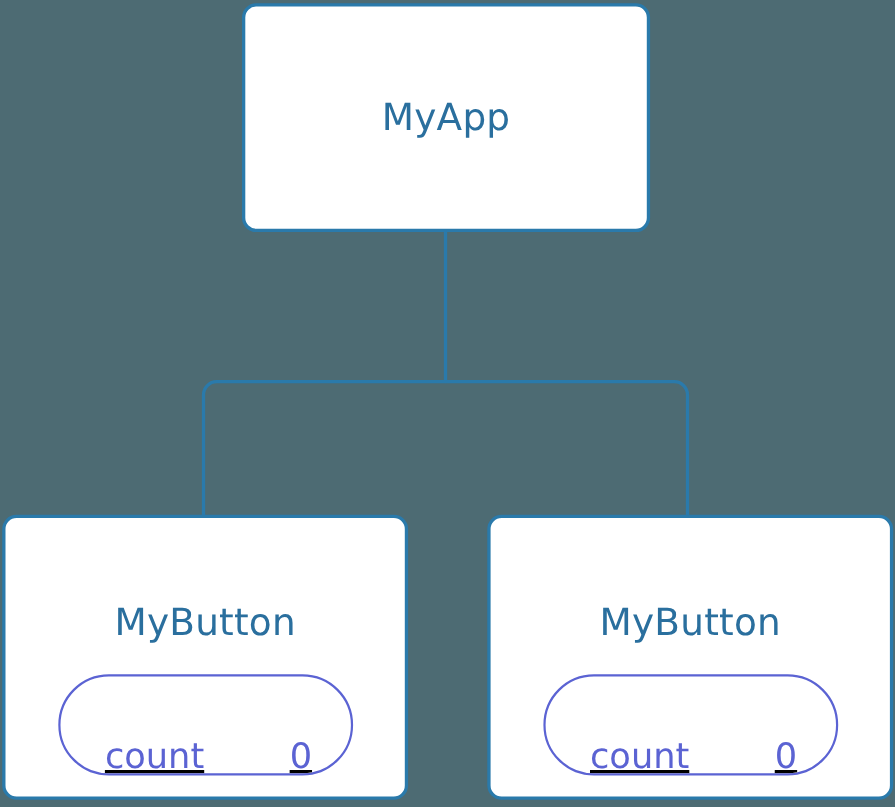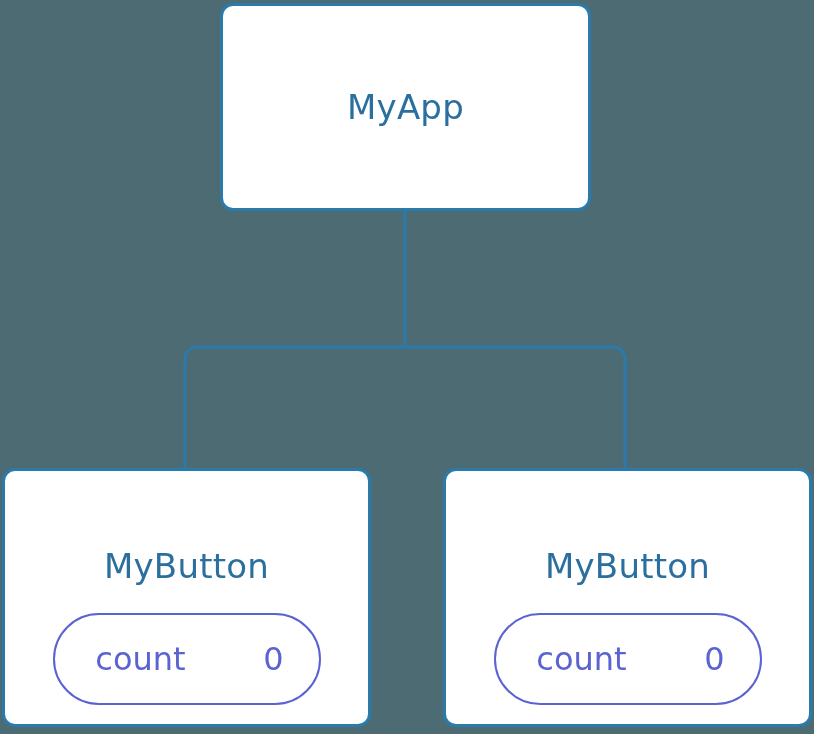--- a/index.html
+++ b/index.html
@@ -67,27 +67,28 @@
   }
   .node-child-left .node-title,
   .node-child-right .node-title {
     margin-top: 78px;
   }
 
   
   .pill {
     margin-top: 30px;
     display: flex;
-    align-items: center;
+    align-items: flex-end;
     height: 92px;
     box-sizing: border-box;
     border: 2px solid #5b63d3;
     border-radius: 46px;
     background: transparent;
     overflow: hidden;
+    text-decoration: underline;
   }
   .pill-key {
     display: flex;
     align-items: center;
     justify-content: center;
     min-width: 172px;
     padding: 0 18px;
     box-sizing: border-box;
     color: #5b63d3;
     font-size: 32px;

